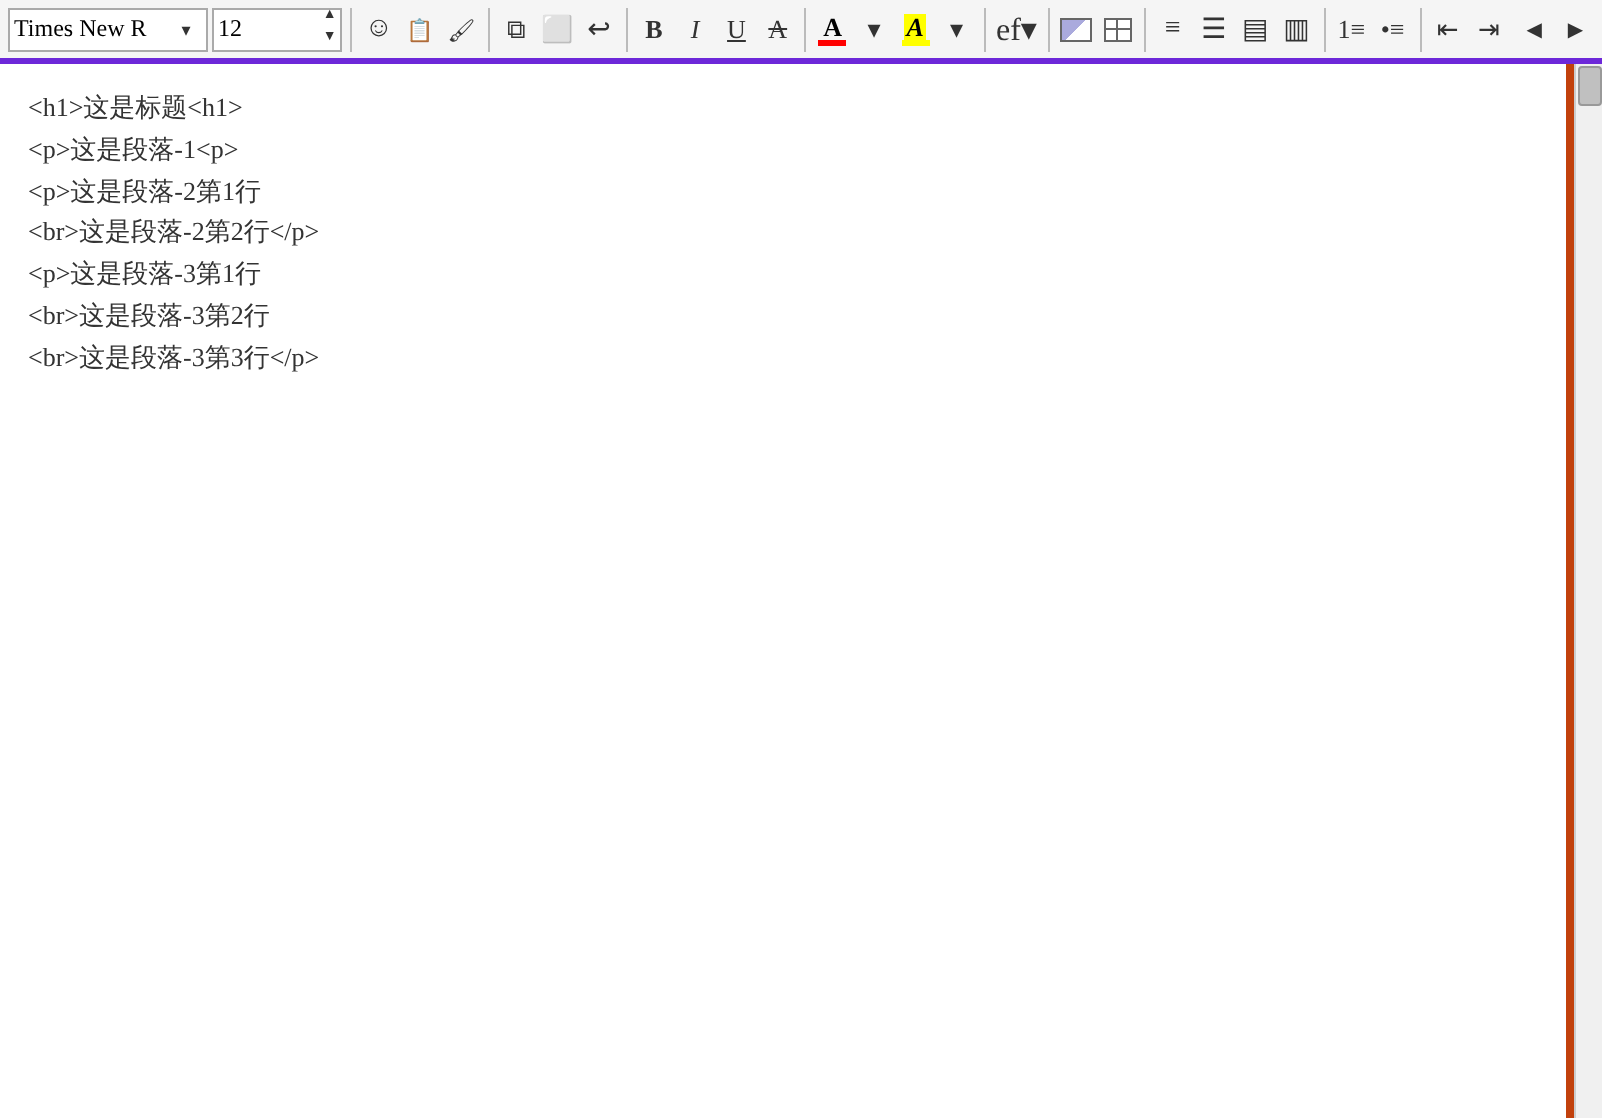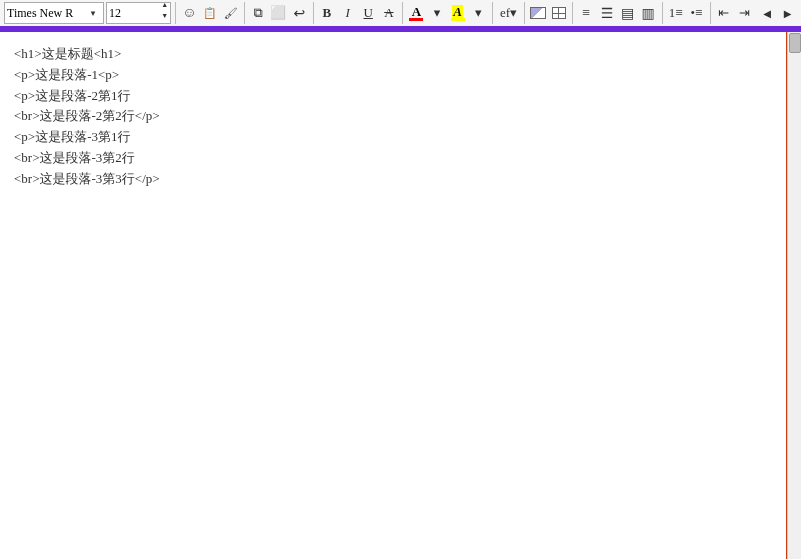--- a/index.html
+++ b/index.html
@@ -2,21 +2,21 @@
 <html><head>
   <meta charset="utf-8">
   <style>
     * { margin: 0; padding: 0; box-sizing: border-box; }
     body { font-family: 'Times New Roman', Times, serif; font-size: 13px; background: #f0f0f0; width: 801px; height: 559px; overflow: hidden; }
 
     .toolbar {
       display: flex;
       align-items: center;
       background: #f5f5f5;
-      border-bottom: 6px solid #6d28d9;
+      border-bottom: 3px solid #6d28d9;
       padding: 2px 4px;
       height: 32px;
       gap: 2px;
       flex-wrap: nowrap;
     }
 
     .font-selector {
       display: flex;
       align-items: center;
       border: 1px solid #aaa;
@@ -258,21 +258,21 @@
 
     <div class="font-color-btn">
       <span class="font-color-letter" style="font-style:italic; background:yellow; padding:0 1px;">A</span>
       <div class="highlight-bar"></div>
     </div>
     <div class="toolbar-btn">▾</div>
 
     <div class="toolbar-sep"></div>
 
     <div class="toolbar-btn" style="width:28px;">
-      <span style="font-size:13px;">ef▾</span>
+      <span style="font-size:16px;">ef▾</span>
     </div>
 
     <div class="toolbar-sep"></div>
 
     <div class="toolbar-btn">
       <div class="img-icon"></div>
     </div>
     <div class="toolbar-btn">
       <div class="table-icon">
         <div class="table-icon-cell"></div>
@@ -320,21 +320,21 @@
     <div class="toolbar-btn">
       <span style="font-size:10px;">◀</span>
     </div>
     <div class="toolbar-btn">
       <span style="font-size:10px;">▶</span>
     </div>
   </div>
 
   <div style="display:flex; width:801px; height:527px; background:#d4d0c8;">
 
-    <div class="editor-area" style="width:787px; height:527px; margin:0; border:none; border-right:1px solid #c2410c;">
+    <div class="editor-area" style="width:787px; height:527px; margin:0; border:none; border-right:4px solid #c2410c;">
       <div class="editor-content">&lt;h1&gt;这是标题&lt;h1&gt;
 &lt;p&gt;这是段落-1&lt;p&gt;
 &lt;p&gt;这是段落-2第1行
 &lt;br&gt;这是段落-2第2行&lt;/p&gt;
 &lt;p&gt;这是段落-3第1行
 &lt;br&gt;这是段落-3第2行
 &lt;br&gt;这是段落-3第3行&lt;/p&gt;</div>
     </div>
 
     <div class="scrollbar-area" style="position:relative; top:0; right:auto; height:527px; width:14px;">

